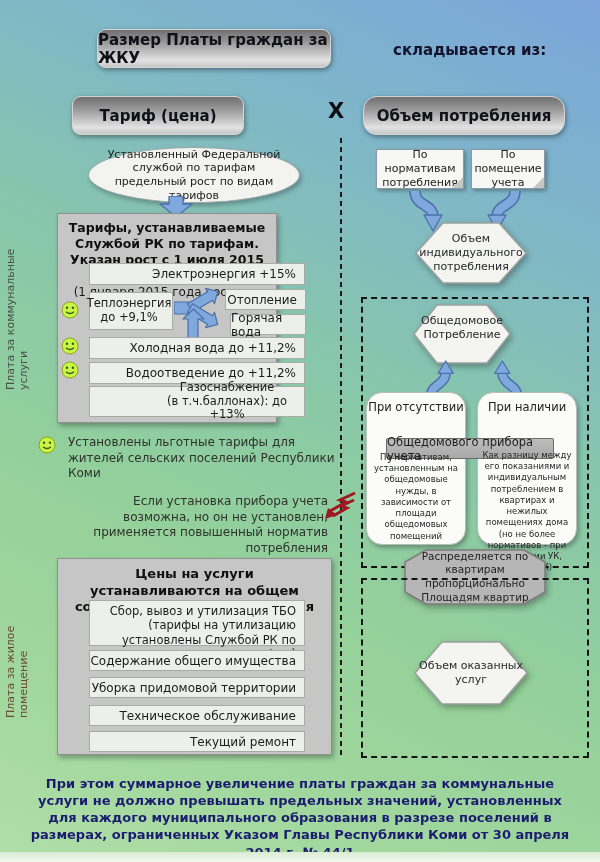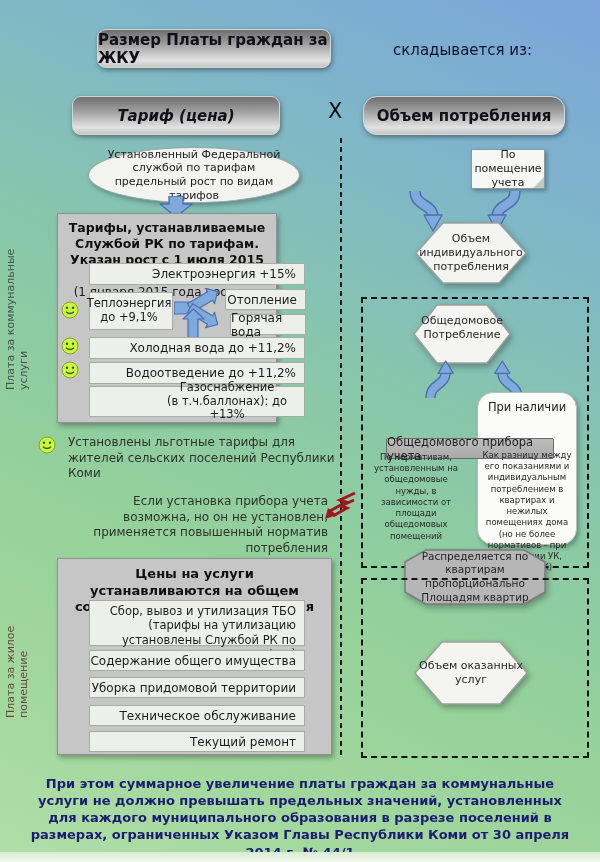--- a/index.html
+++ b/index.html
@@ -9,21 +9,21 @@
     background:linear-gradient(205deg,#7ba5db 0%,#7fb7c8 22%,#89c8a8 45%,#95d19a 65%,#a3d89e 85%,#b0dfa9 100%);
   }
   .abs{position:absolute;box-sizing:border-box;}
   .metal{
     background:linear-gradient(to bottom,#6f6f6f 0%,#9b9b9b 35%,#e2e2e2 82%,#c6c6c6 100%);
     border:1px solid #d6d6d6;border-radius:9px;
     box-shadow:1px 2px 5px rgba(0,0,0,.4);
     display:flex;align-items:center;justify-content:center;
     font-weight:bold;font-size:15px;color:#101018;
   }
-  .plain-bold{font-weight:normal;color:#13132b;font-size:15px;}
+  .plain-bold{font-weight:bold;color:#13132b;font-size:15px;}
   .panel{background:#c6c6c6;border:1px solid #8f8f8f;box-shadow:2px 3px 5px rgba(0,0,0,.3);}
   .panel-title{font-weight:bold;font-size:12.5px;color:#0f0f0f;text-align:center;line-height:1.28;}
   .panel-note{font-weight:normal;font-size:12px;color:#1a1a1a;}
   .row{background:#edefeb;border:1px solid #a6aca4;display:flex;align-items:center;
        justify-content:flex-end;padding-right:8px;font-size:12px;color:#1c1c1c;}
   .row.center{justify-content:center;padding-right:4px;text-align:center;}
   .ellipse{background:#f3f3ef;border:1px solid #98a5a8;border-radius:50%;
        display:flex;align-items:center;justify-content:center;text-align:center;
        font-size:11px;color:#222;line-height:1.25;padding:0 16px;
        box-shadow:2px 3px 4px rgba(0,0,0,.25);}
@@ -51,21 +51,21 @@
 </head>
 <body>
 
 <div id="canvas">
 
   <div class="abs metal" style="left:97px;top:29px;width:234px;height:39px;">
     <span>Размер Платы граждан за ЖКУ</span>
   </div>
   <div class="abs plain-bold" style="left:393px;top:41px;">складывается из:</div>
 
-  <div class="abs metal" style="left:72px;top:96px;width:208px;height:39px;font-style:italic;">
+  <div class="abs metal" style="left:72px;top:96px;width:172px;height:39px;">
     <span>Тариф (цена)</span>
   </div>
   <div class="abs plain-bold" style="left:328px;top:99px;font-size:21px;color:#0c0c14;">X</div>
   <div class="abs metal" style="left:363px;top:96px;width:202px;height:39px;border-radius:14px;">
     <span>Объем потребления</span>
   </div>
 
   <div class="abs dashline" style="left:340px;top:138px;height:620px;"></div>
 
   <div class="abs vlabel" style="left:8px;top:225px;height:165px;width:18px;color:#49504a;">Плата за коммунальные услуги</div>
@@ -140,20 +140,21 @@
 
   <div class="abs panel" style="left:57px;top:558px;width:275px;height:197px;">
     <div class="panel-title" style="margin:7px 14px 0 14px;font-size:13px;">Цены на услуги устанавливаются на общем собрании собственников жилья</div>
     <div class="abs row" style="left:31px;top:41px;width:216px;height:46px;font-size:11.5px;text-align:right;display:block;padding:3px 8px 0 6px;line-height:1.25;">Сбор, вывоз и утилизация ТБО (тарифы на утилизацию  установлены Службой РК по тарифам)</div>
     <div class="abs row" style="left:31px;top:91px;width:216px;height:21px;">Содержание общего имущества</div>
     <div class="abs row" style="left:31px;top:118px;width:216px;height:21px;">Уборка придомовой территории</div>
     <div class="abs row" style="left:31px;top:146px;width:216px;height:21px;">Техническое обслуживание</div>
     <div class="abs row" style="left:31px;top:172px;width:216px;height:21px;">Текущий ремонт</div>
   </div>
 
+  <div class="abs note" style="left:376px;top:149px;width:88px;height:40px;">По нормативам потребления</div>
   <div class="abs note" style="left:471px;top:149px;width:74px;height:40px;">По помещение учета</div>
 
   <svg class="abs" style="left:404px;top:189px;" width="44" height="46" viewBox="0 0 44 46">
     <path d="M11,2 C11,18 29,14 29,28" stroke="#4c6fad" stroke-width="11.5" fill="none"></path>
     <path d="M11,2 C11,18 29,14 29,28" stroke="#7fa8dc" stroke-width="8.5" fill="none"></path>
     <polygon points="20,26 38,26 29,42" fill="#7fa8dc" stroke="#4c6fad" stroke-width="1.3" stroke-linejoin="round"></polygon>
   </svg>
   <svg class="abs" style="left:482px;top:189px;" width="44" height="46" viewBox="0 0 44 46">
     <path d="M33,2 C33,18 15,14 15,28" stroke="#4c6fad" stroke-width="11.5" fill="none"></path>
     <path d="M33,2 C33,18 15,14 15,28" stroke="#7fa8dc" stroke-width="8.5" fill="none"></path>
@@ -180,20 +181,23 @@
     <path d="M10,40 C10,24 26,28 26,12" stroke="#4c6fad" stroke-width="11" fill="none"></path>
     <path d="M10,40 C10,24 26,28 26,12" stroke="#7fa8dc" stroke-width="8" fill="none"></path>
     <polygon points="18,14 34,14 26,1" fill="#7fa8dc" stroke="#4c6fad" stroke-width="1.3" stroke-linejoin="round"></polygon>
   </svg>
   <svg class="abs" style="left:488px;top:360px;" width="40" height="38" viewBox="0 0 40 40">
     <path d="M30,40 C30,24 14,28 14,12" stroke="#4c6fad" stroke-width="11" fill="none"></path>
     <path d="M30,40 C30,24 14,28 14,12" stroke="#7fa8dc" stroke-width="8" fill="none"></path>
     <polygon points="6,14 22,14 14,1" fill="#7fa8dc" stroke="#4c6fad" stroke-width="1.3" stroke-linejoin="round"></polygon>
   </svg>
 
+  <div class="abs roundbox" style="left:366px;top:392px;width:100px;height:153px;">
+    <div class="lbl">При отсутствии</div>
+  </div>
   <div class="abs roundbox" style="left:477px;top:392px;width:100px;height:153px;">
     <div class="lbl">При наличии</div>
   </div>
   <div class="abs meterbar" style="left:386px;top:422px;width:168px;height:21px;margin-top:16px;">Общедомового прибора учета</div>
   <div class="abs tinytext" style="left:371px;top:452px;width:90px;">По нормативам, установленным на общедомовые нужды, в зависимости от площади общедомовых помещений</div>
   <div class="abs tinytext" style="left:482px;top:450px;width:90px;">Как разницу между его показаниями и индивидуальным потреблением в квартирах и нежилых помещениях дома (но не более нормативов - при управлении УК, ТСЖ, ЖСК)</div>
 
   <div class="abs hexwrap" style="left:404px;top:549px;width:142px;height:56px;">
     <svg width="142" height="56" viewBox="0 0 142 56">
       <polygon points="22,1 120,1 141,13 141,43 120,55 22,55 1,43 1,13" fill="#b6b6b6" stroke="#7c7c7c" stroke-width="1.5"></polygon>

